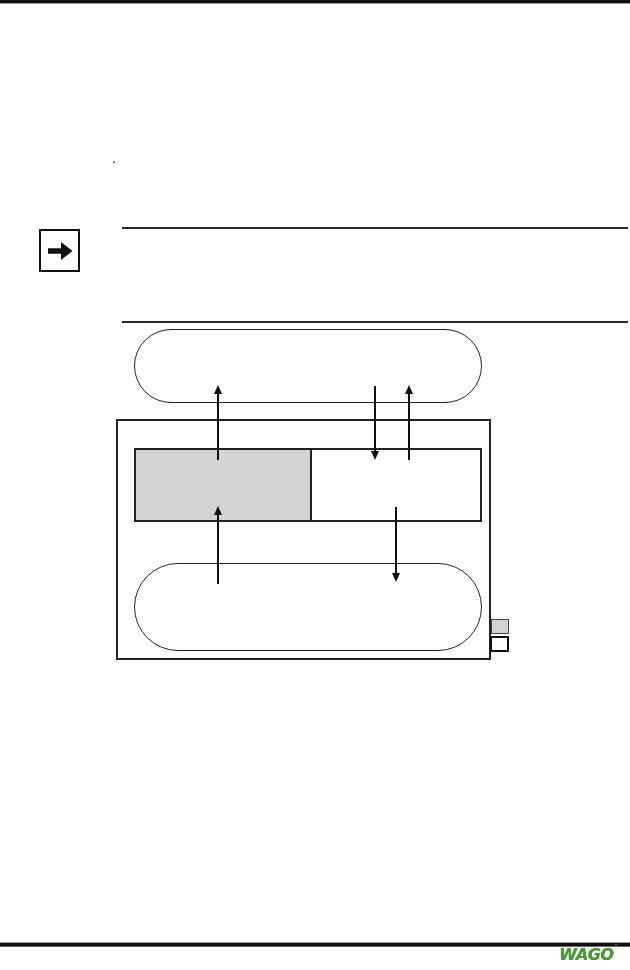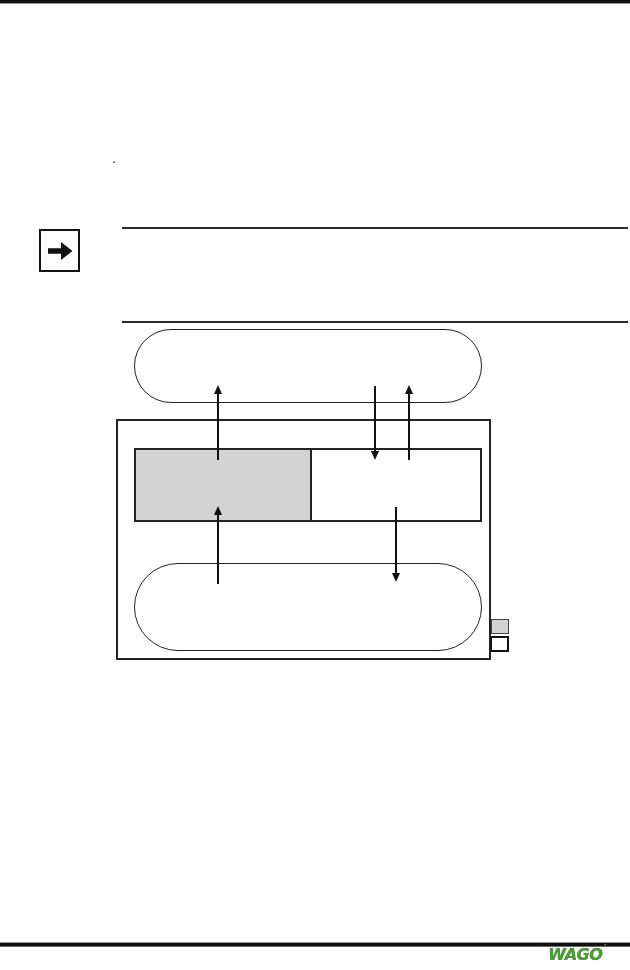--- a/index.html
+++ b/index.html
@@ -60,21 +60,21 @@
   .arrow.up   .shaft { top: 7px; }
   .arrow.down .shaft { bottom: 7px; }
   .arrow .head { position: absolute; left: 0.5px; width: 0; height: 0;
                  border-left: 4.5px solid transparent;
                  border-right: 4.5px solid transparent; }
   .arrow.up   .head { top: 0;    border-bottom: 9px solid #111; }
   .arrow.down .head { bottom: 0; border-top:    9px solid #111; }
 
   
   .wago-logo { left: 548px; top: 945px; width: 80px; height: 22px;
-               text-align: left; white-space: nowrap; }
+               text-align: center; white-space: nowrap; }
   .wago-text { font-family: "DejaVu Sans", sans-serif;
                font-weight: 900; font-style: italic;
                font-size: 16px; letter-spacing: -0.5px;
                color: #4a9b35;
                text-shadow: 0.4px 0 0 #4a9b35; }
   .wago-tm   { font-size: 7px; color: #888; vertical-align: top;
                position: relative; top: -2px; left: 1px; font-style: normal; }
 </style>
 </head>
 <body>

